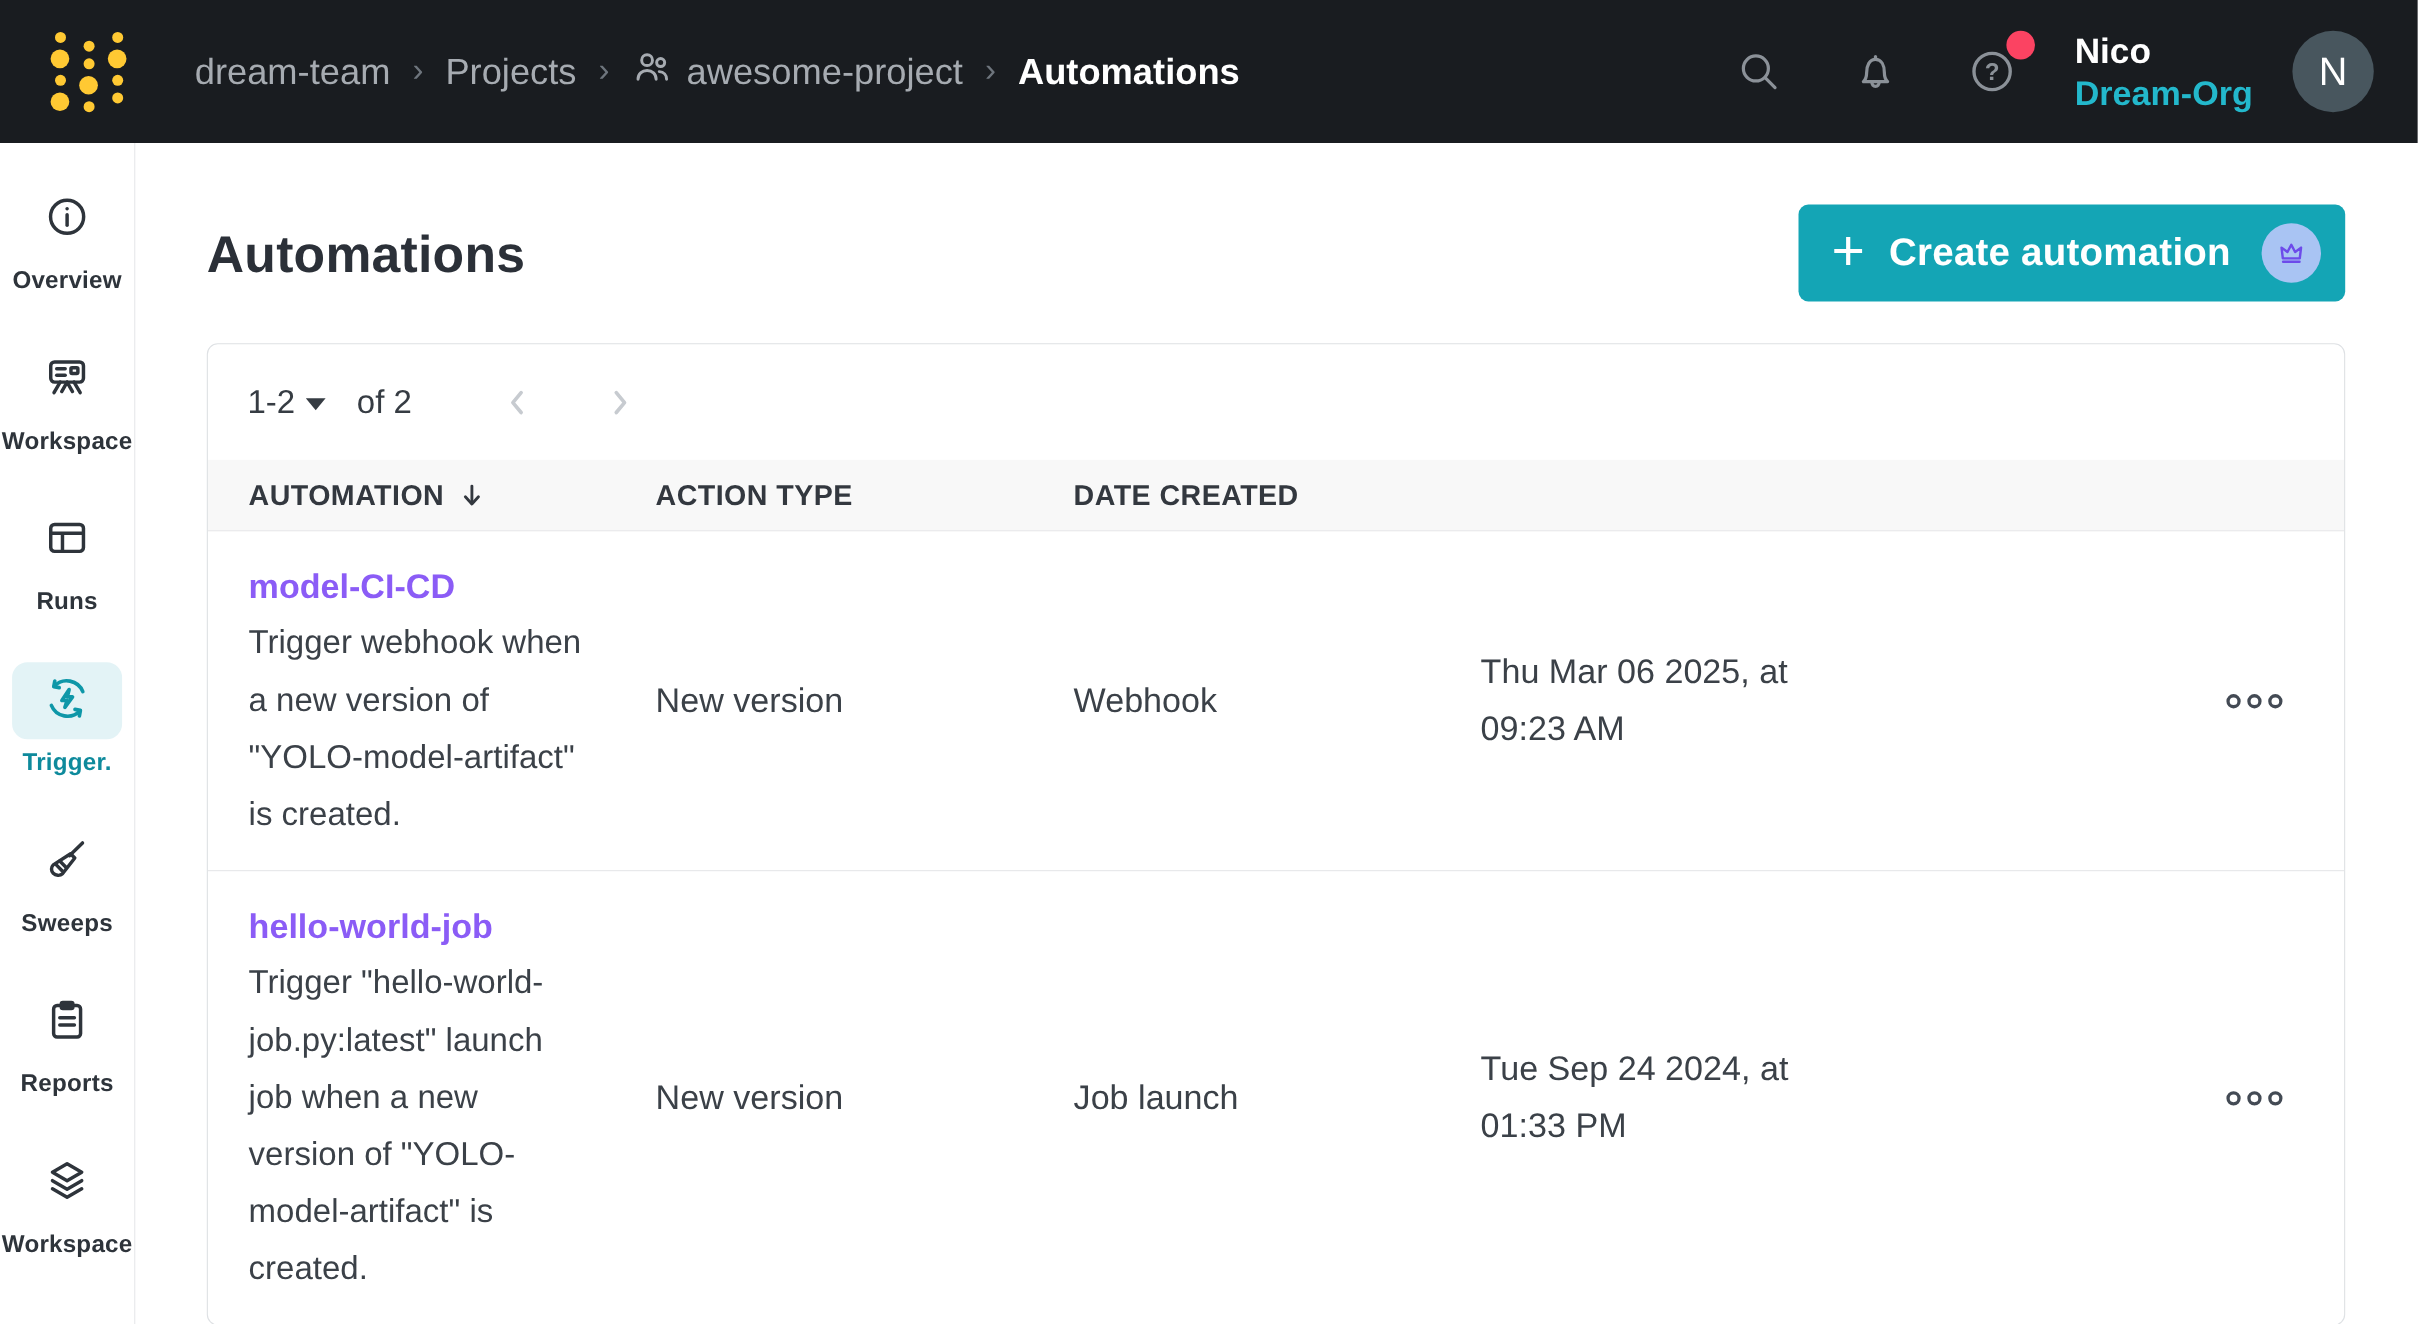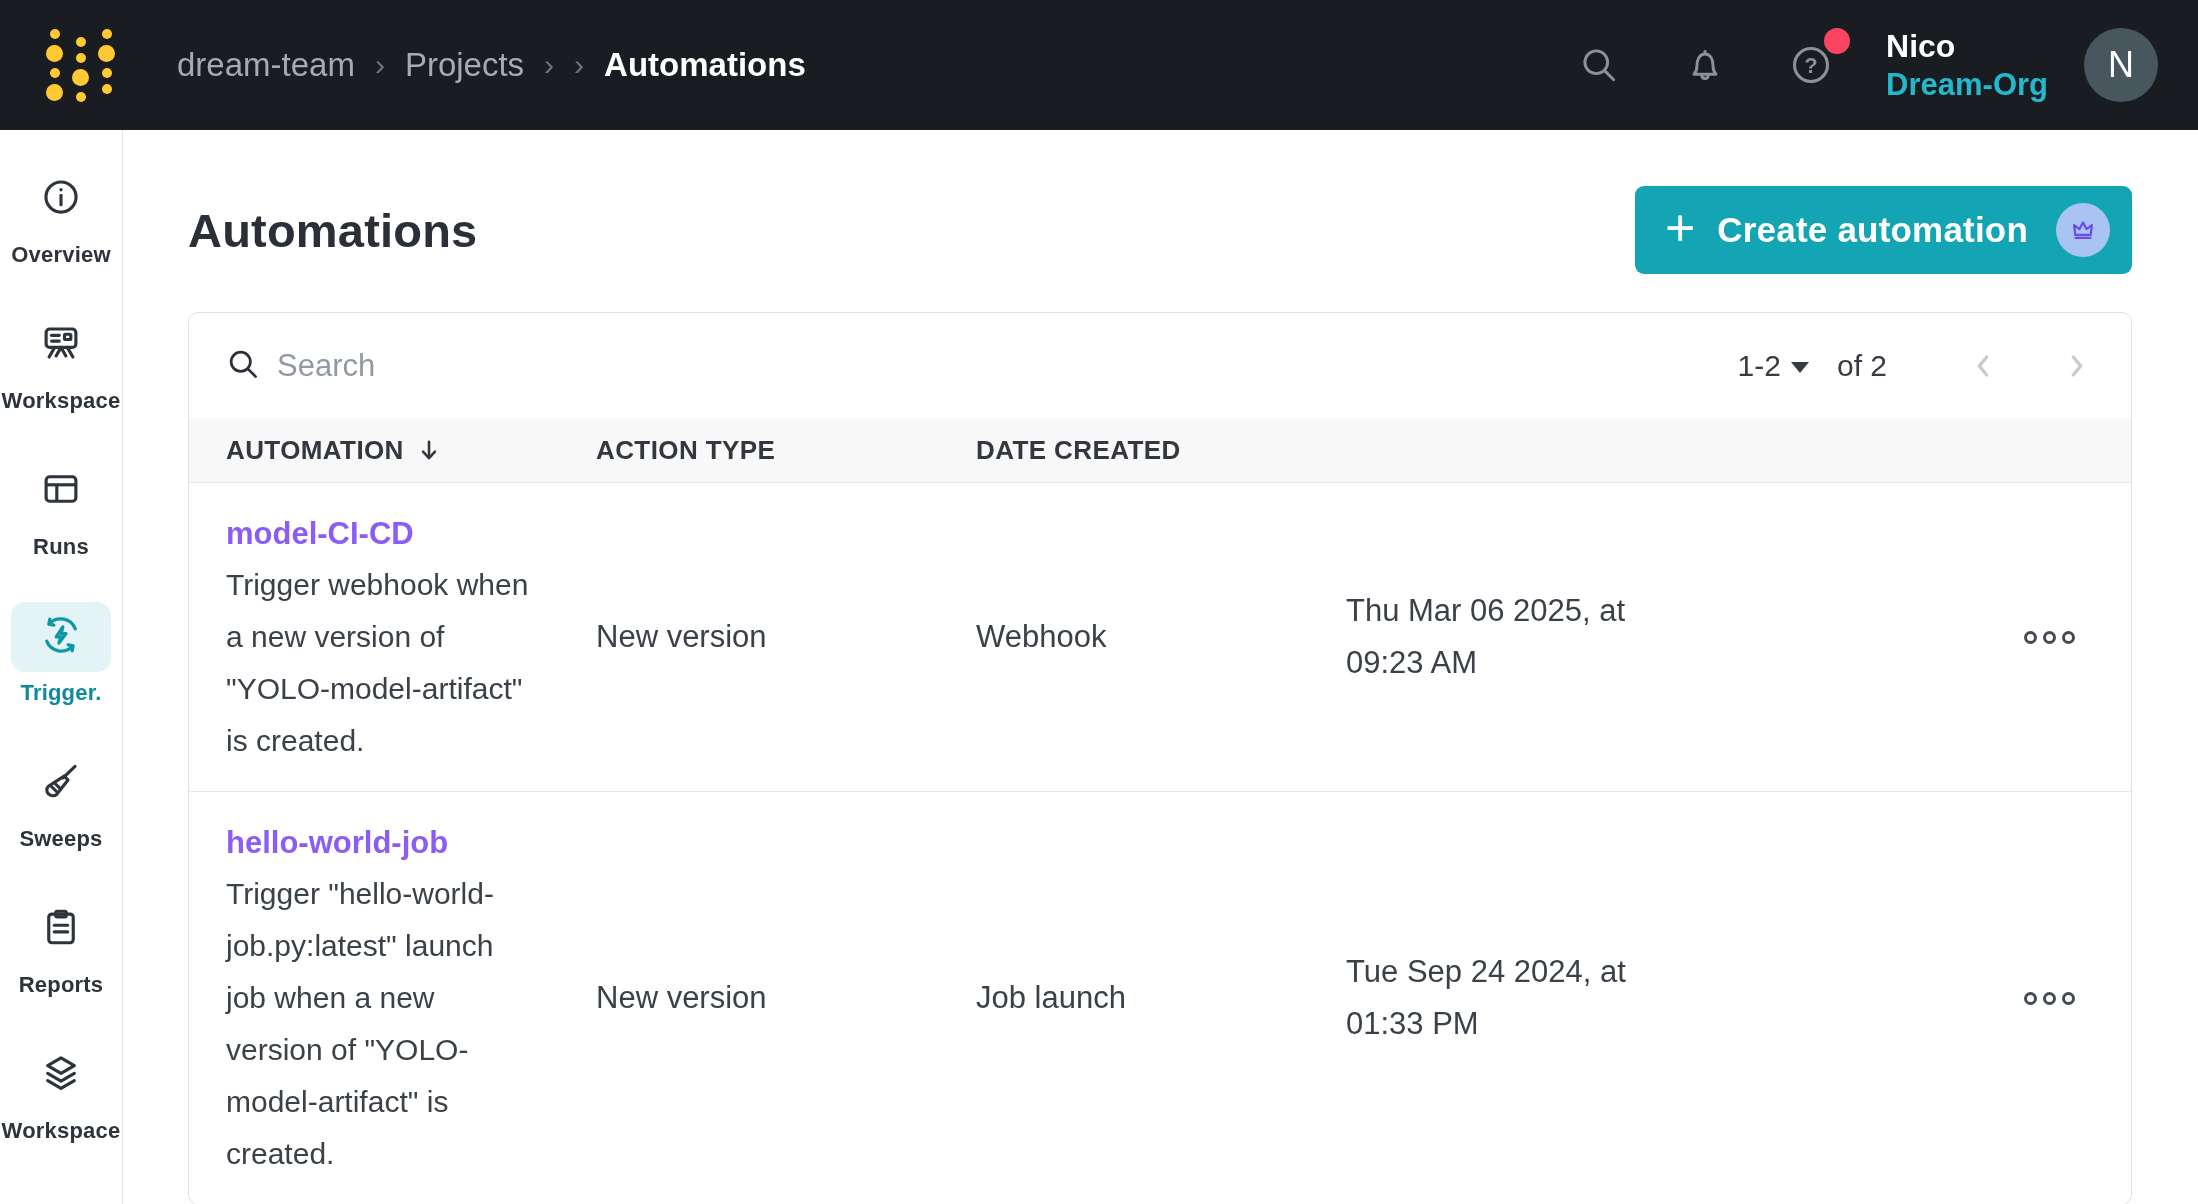--- a/index.html
+++ b/index.html
@@ -128,20 +128,31 @@
         <span class="dot sm"></span>
         <span class="dot sm"></span>
       </div>
   </div>
 
   <nav class="breadcrumb">
     <span class="crumb">dream-team</span>
     <span class="crumb-sep">›</span>
     <span class="crumb">Projects</span>
     <span class="crumb-sep">›</span>
+    <span class="crumb with-icon">
+      <span>
+        <svg width="38" height="38" viewBox="0 0 24 24" fill="none" stroke="#a6abb1" stroke-width="1.7" stroke-linecap="round" stroke-linejoin="round">
+          <circle cx="9" cy="8" r="3.1"></circle>
+            <path d="M3.8 19c0-3.1 2.3-5.1 5.2-5.1s5.2 2 5.2 5.1"></path>
+          <circle cx="16.8" cy="9.4" r="2.3"></circle>
+            <path d="M16 14.6c2.6.1 4.2 1.9 4.2 4.4"></path>
+        </svg>
+      </span>
+      <span>awesome-project</span>
+    </span>
     <span class="crumb-sep">›</span>
     <span class="crumb active">Automations</span>
   </nav>
 
   <div class="nav-right">
     <button class="nav-icon-btn" style="background:none;border:none;">
       <span>
         <svg width="44" height="44" viewBox="0 0 24 24" fill="none" stroke="#8b9198" stroke-width="1.6" stroke-linecap="round">
           <circle cx="10.5" cy="10.5" r="6.2"></circle>
             <line x1="15.2" y1="15.2" x2="20" y2="20"></line>
@@ -281,29 +292,20 @@
           <path d="M5.4 16.2 L4.4 7.8 L9 11.2 L12 5.6 L15 11.2 L19.6 7.8 L18.6 16.2 Z"></path>
           <line x1="5.6" y1="18.8" x2="18.4" y2="18.8"></line>
         </svg>
       </span>
     </button>
   </div>
 
   <section class="card">
 
     <div class="toolbar">
-      <div class="search-wrap">
-        <span>
-          <svg width="36" height="36" viewBox="0 0 24 24" fill="none" stroke="#2b3038" stroke-width="1.8" stroke-linecap="round">
-            <circle cx="10.5" cy="10.5" r="6.4"></circle>
-              <line x1="15.4" y1="15.4" x2="20.4" y2="20.4"></line>
-          </svg>
-        </span>
-        <input class="search-input" type="text" placeholder="Search" style="">
-      </div>
       <div class="pagination">
         <span class="page-range">
           <span>1-2</span>
           <span class="caret-down"></span>
         </span>
         <span class="page-of">of 2</span>
         <span class="page-chevrons">
           <button class="chev-btn">
             <svg width="36" height="36" viewBox="0 0 24 24" fill="none" stroke="#c7cbd0" stroke-width="2.2" stroke-linecap="round" stroke-linejoin="round">
                 <polyline points="14.5 6 9.5 12 14.5 18"></polyline>

